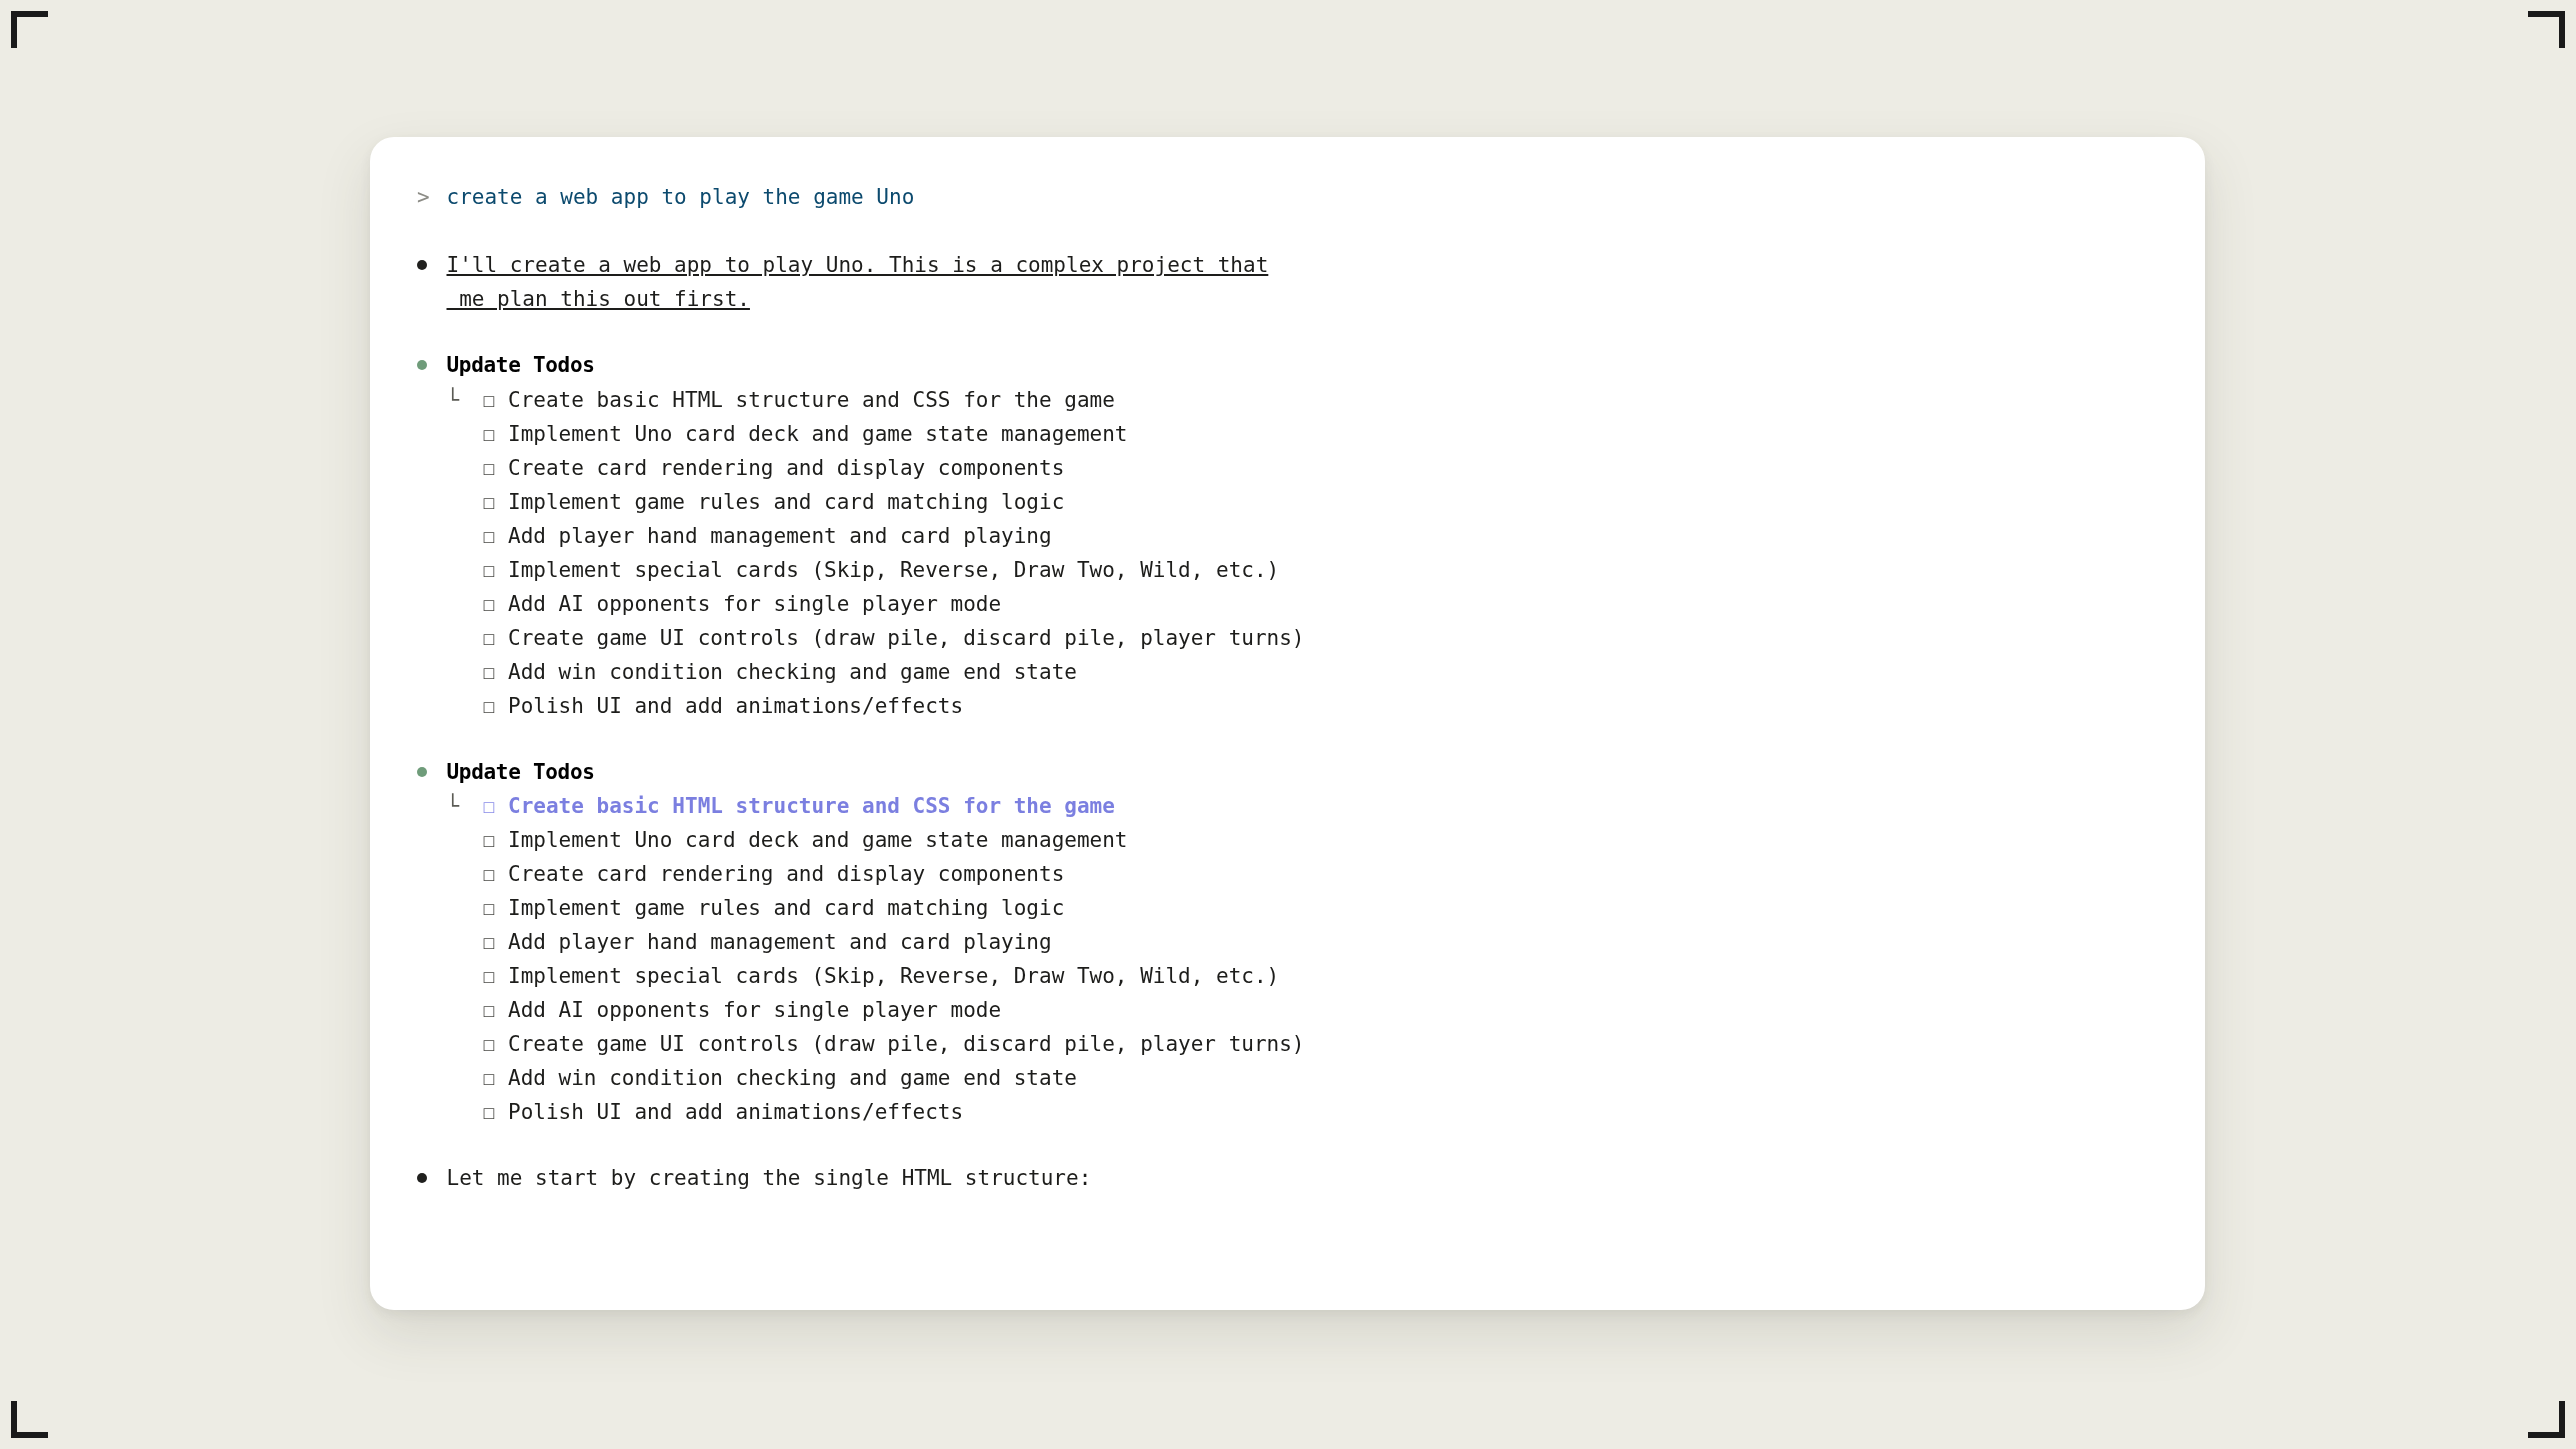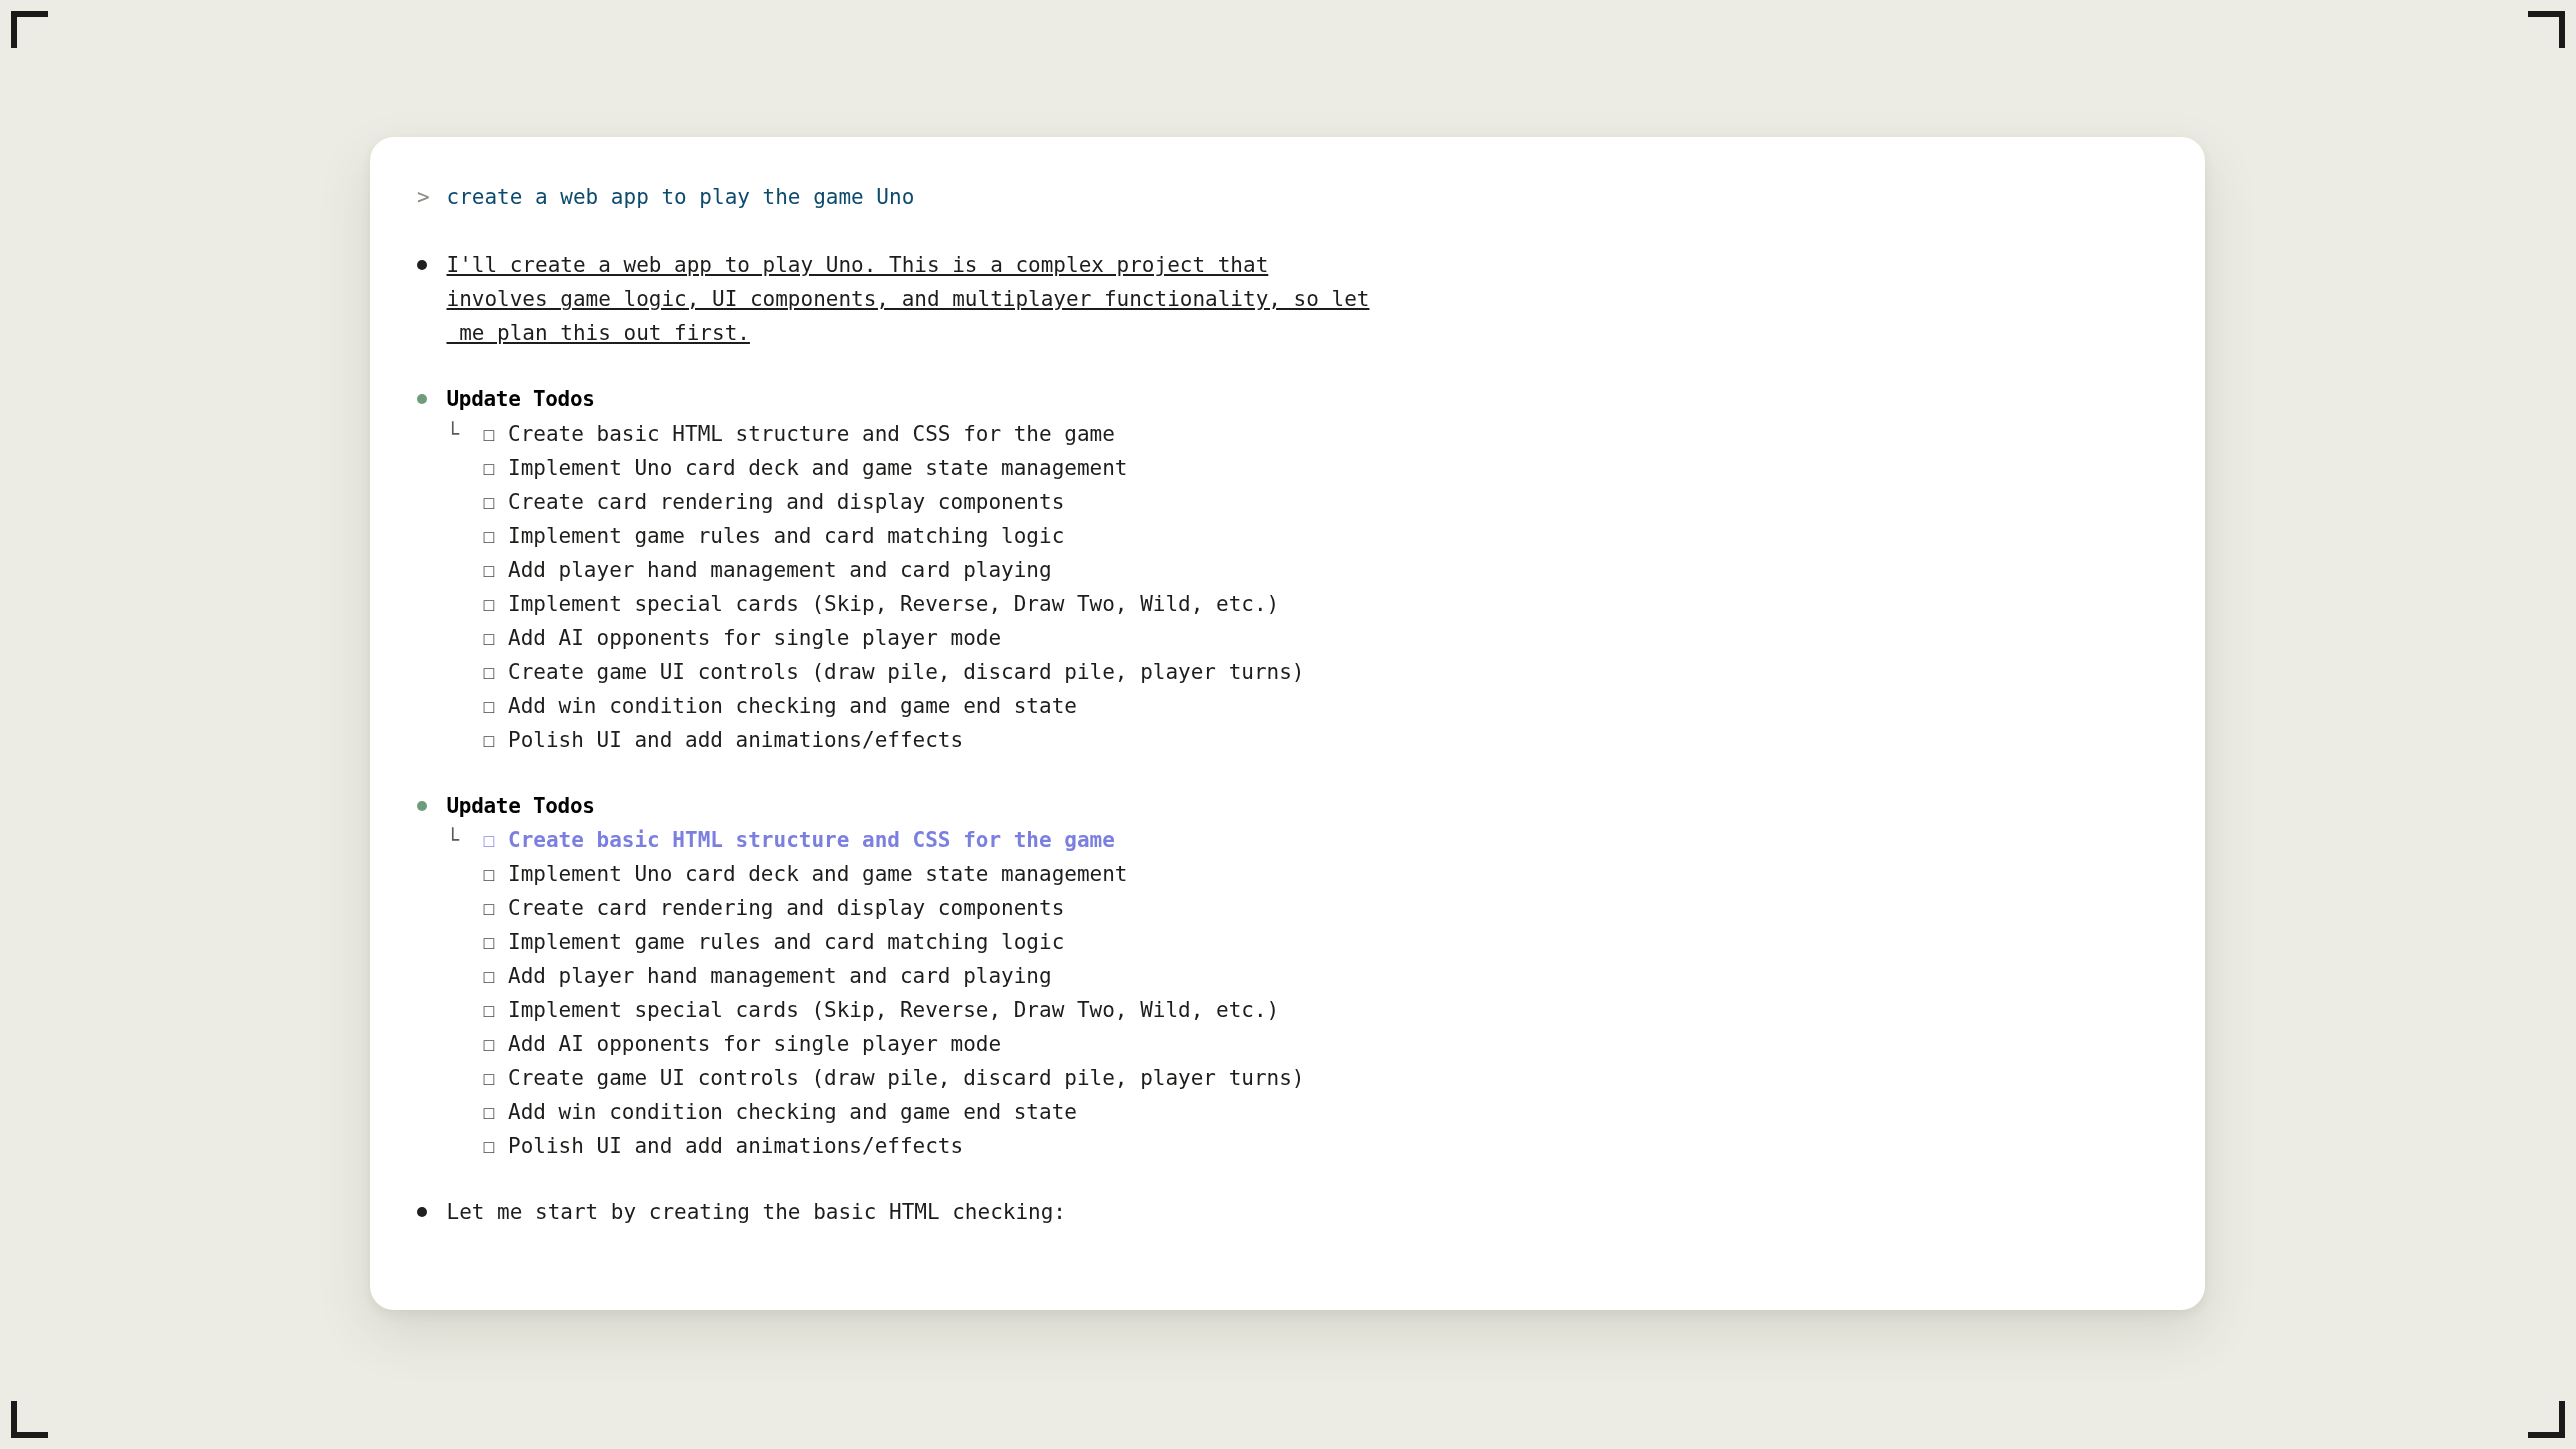--- a/index.html
+++ b/index.html
@@ -137,21 +137,20 @@
         <span class="prompt-caret">&gt;</span>
         <span class="prompt-text">create a web app to play the game Uno</span>
       </div>
 
       <div class="block">
         <span class="bullet">
             <span class="dot"></span>
           </span>
         <div class="block-body">
           <div class="para-line">I'll create a web app to play Uno. This is a complex project that</div>
-          <div class="para-line">involves game logic, UI components, and multiplayer functionality, so let</div>
           <div class="para-line"> me plan this out first.</div>
         </div>
       </div>
 
       <div class="block">
         <span class="bullet">
             <span class="dot green"></span>
           </span>
         <div class="block-body">
           <div class="todo-header">Update Todos</div>
@@ -291,20 +290,20 @@
 
           </div>
         </div>
       </div>
 
       <div class="block">
         <span class="bullet">
             <span class="dot"></span>
           </span>
         <div class="block-body">
-          <div class="final-line">Let me start by creating the basic HTML checking:</div>
+          <div class="final-line">Let me start by creating the single HTML structure:</div>
         </div>
       </div>
 
     </div>
   </div>
 </div>
 
 
 </body></html>

